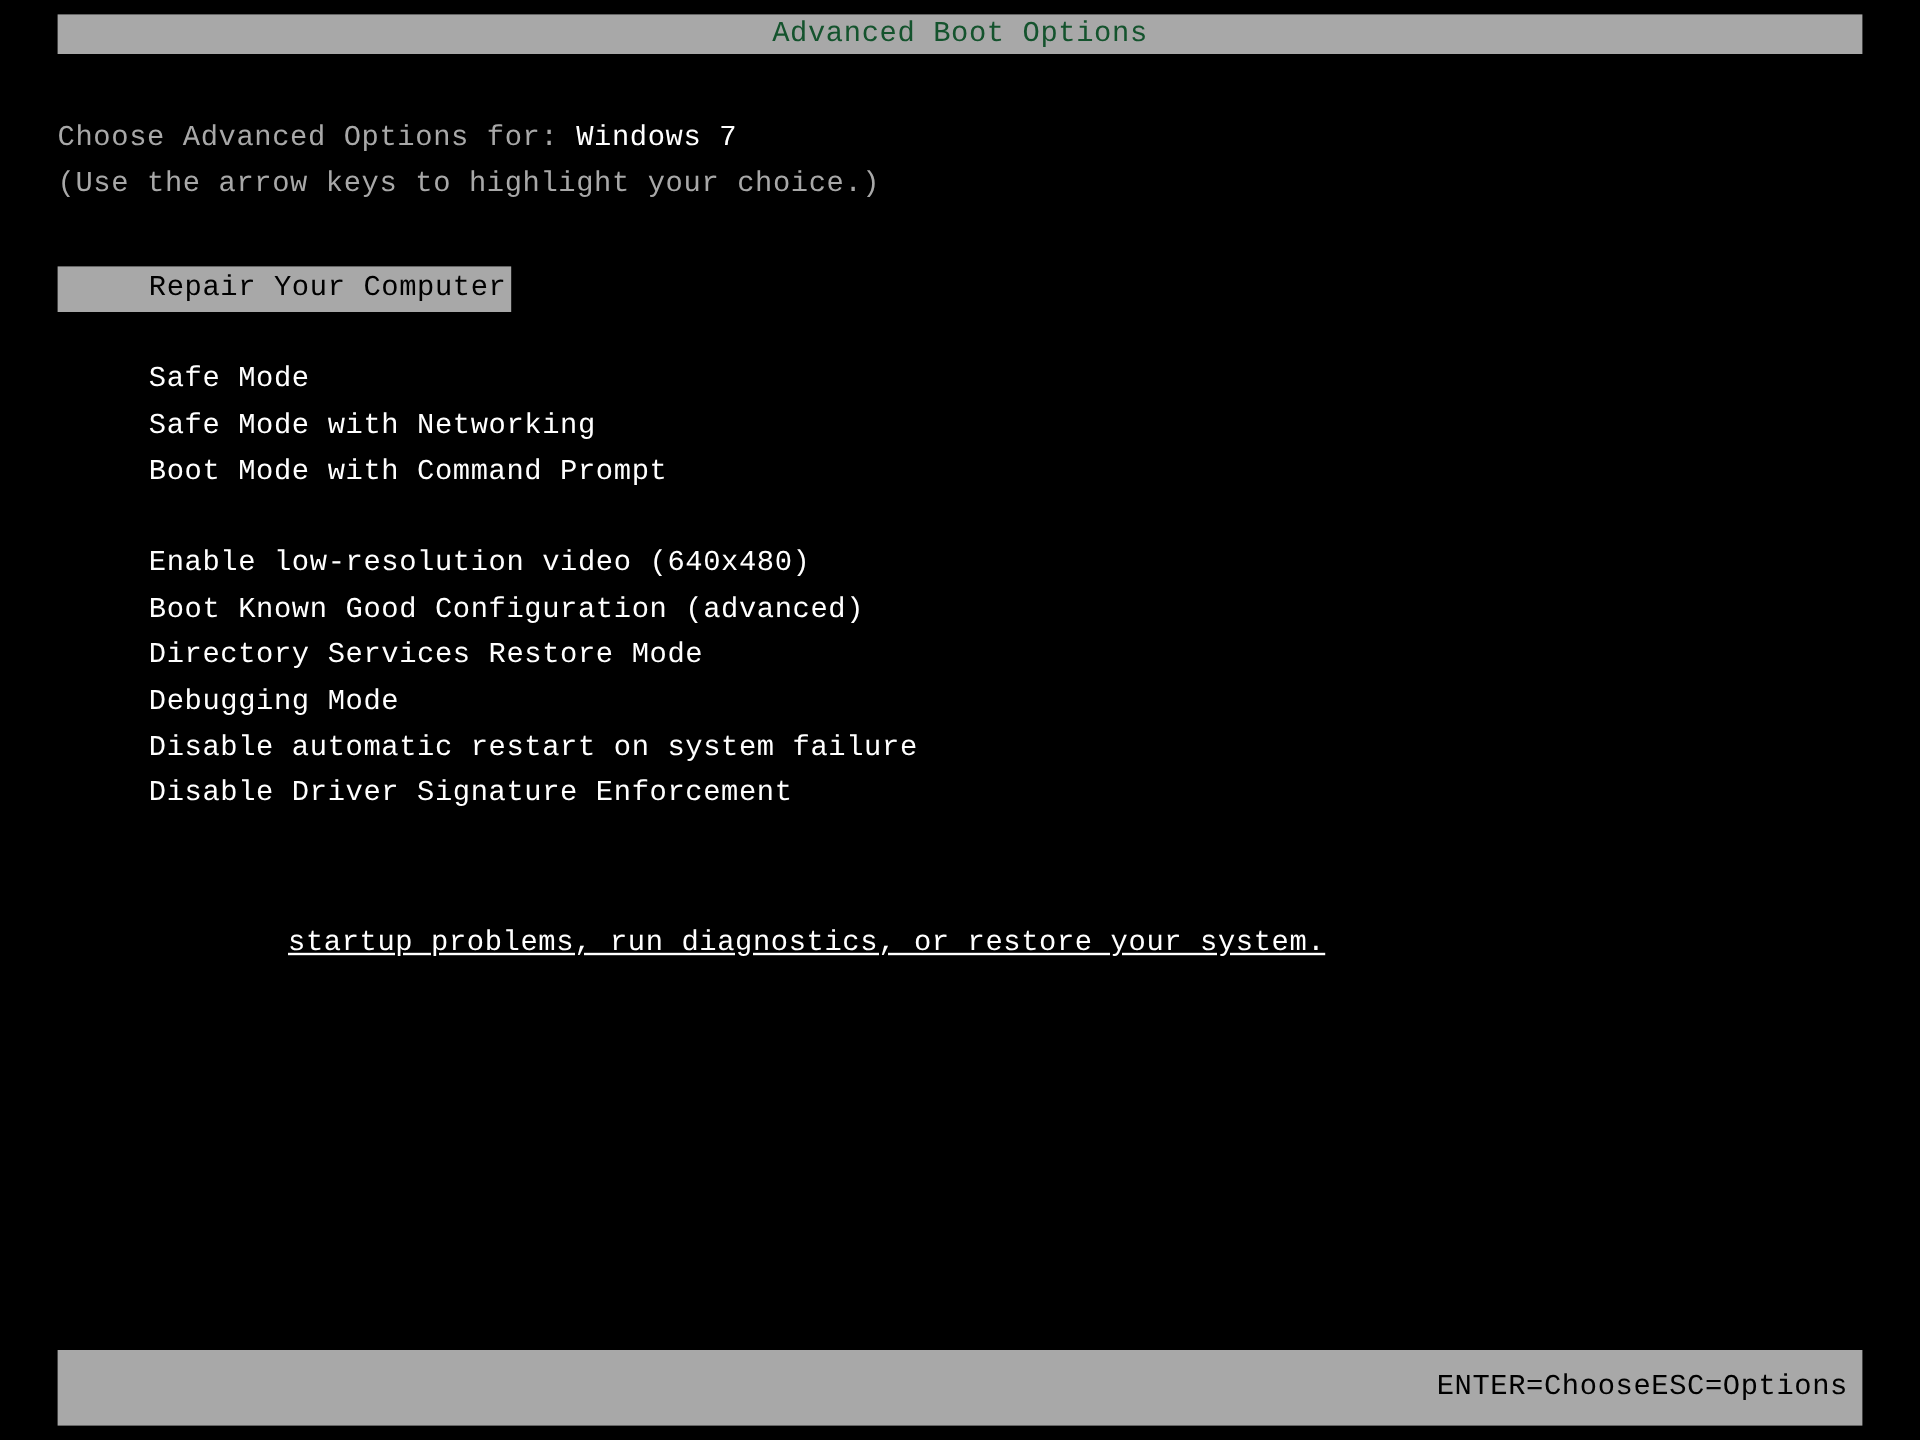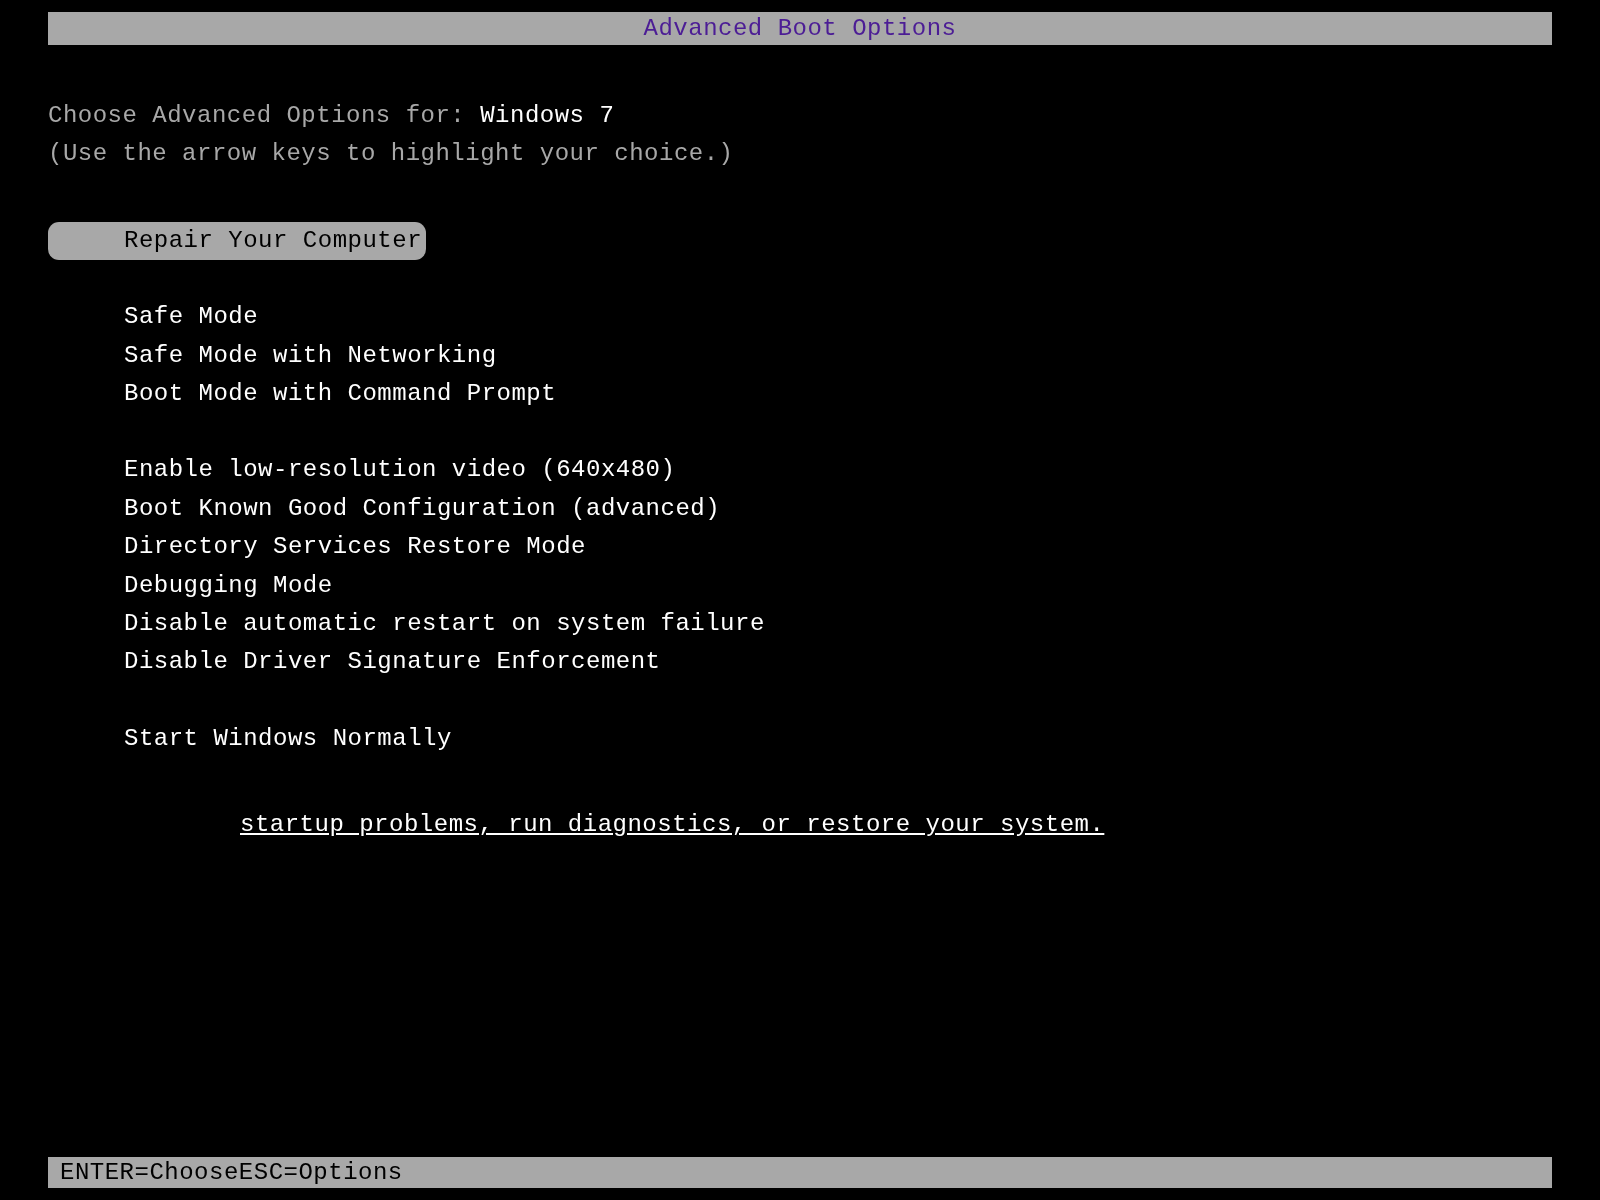--- a/index.html
+++ b/index.html
@@ -17,21 +17,21 @@
       position: relative;
       letter-spacing: 0.5px;
     }
     .container {
       padding: 12px 48px 0 48px;
       height: 100%;
       position: relative;
     }
     .title-bar {
       background: #a8a8a8;
-      color: #4c1d95;
+      color: #14532d;
       text-align: center;
       padding: 3px 0;
       font-weight: normal;
       margin-bottom: 52px;
     }
     .prompt-line {
       margin-bottom: 0;
       line-height: 1.6;
     }
     .os-name {
@@ -41,21 +41,20 @@
       margin-bottom: 48px;
       line-height: 1.6;
     }
     .menu-area {
       padding-left: 0;
     }
     .menu-item {
       line-height: 1.6;
       color: #fff;
       padding-left: 76px;
-      border-radius: 11px;
     }
     .menu-item.selected {
       display: inline-block;
       background: #a8a8a8;
       color: #000;
       padding-left: 76px;
       padding-right: 4px;
     }
     .group-gap {
       height: 38px;
@@ -75,23 +74,23 @@
       padding-left: 192px;
       text-decoration: underline;
     }
     .footer-bar {
       position: absolute;
       bottom: 12px;
       left: 48px;
       right: 48px;
       background: #a8a8a8;
       color: #000;
-      padding: 2px 12px;
+      padding: 18px 12px;
       display: flex;
-      justify-content: flex-start;
+      justify-content: flex-end;
     }
   </style>
 </head>
 <body>
 
 <div class="container">
 
   <div class="title-bar">
     <span>Advanced Boot Options</span>
   </div>
@@ -114,21 +113,20 @@
 
     <div class="menu-item">Enable low-resolution video (640x480)</div>
     <div class="menu-item">Boot Known Good Configuration (advanced)</div>
     <div class="menu-item">Directory Services Restore Mode</div>
     <div class="menu-item">Debugging Mode</div>
     <div class="menu-item">Disable automatic restart on system failure</div>
     <div class="menu-item">Disable Driver Signature Enforcement</div>
 
     <div class="group-gap"></div>
 
-    <div class="menu-item">Start Windows Normally</div>
   </div>
 
   <div class="description-block">
     <div class="desc-line2">startup problems, run diagnostics, or restore your system.</div>
   </div>
 
   <div class="footer-bar">
     <span>ENTER=Choose</span>
     <span>ESC=Options</span>
   </div>

